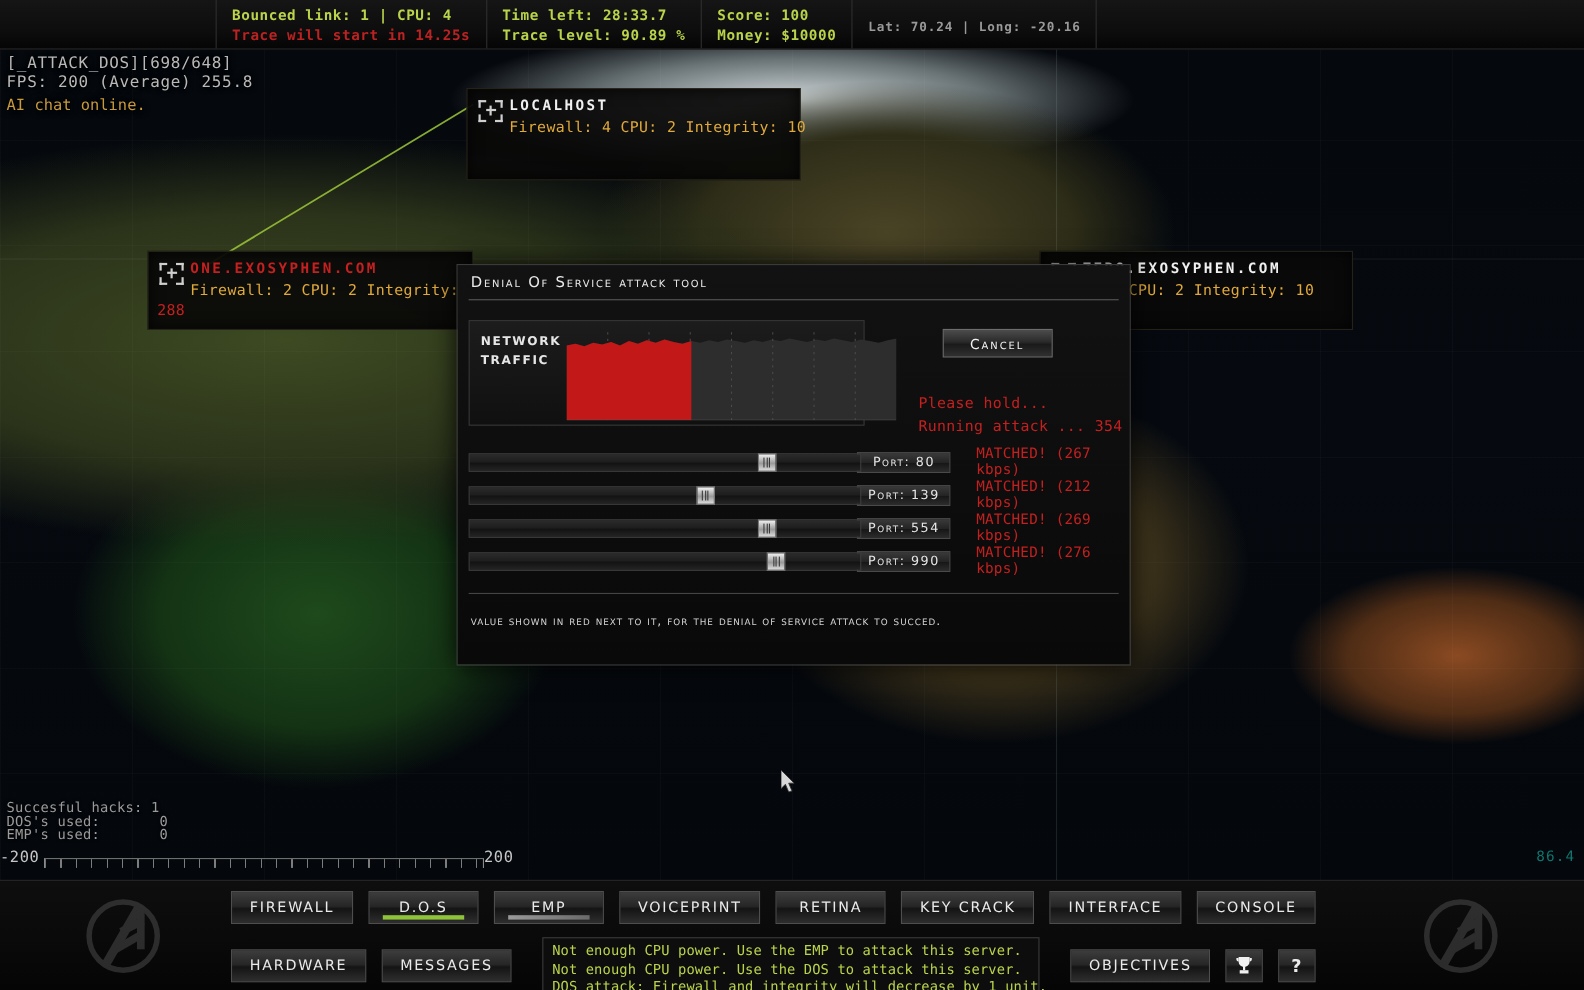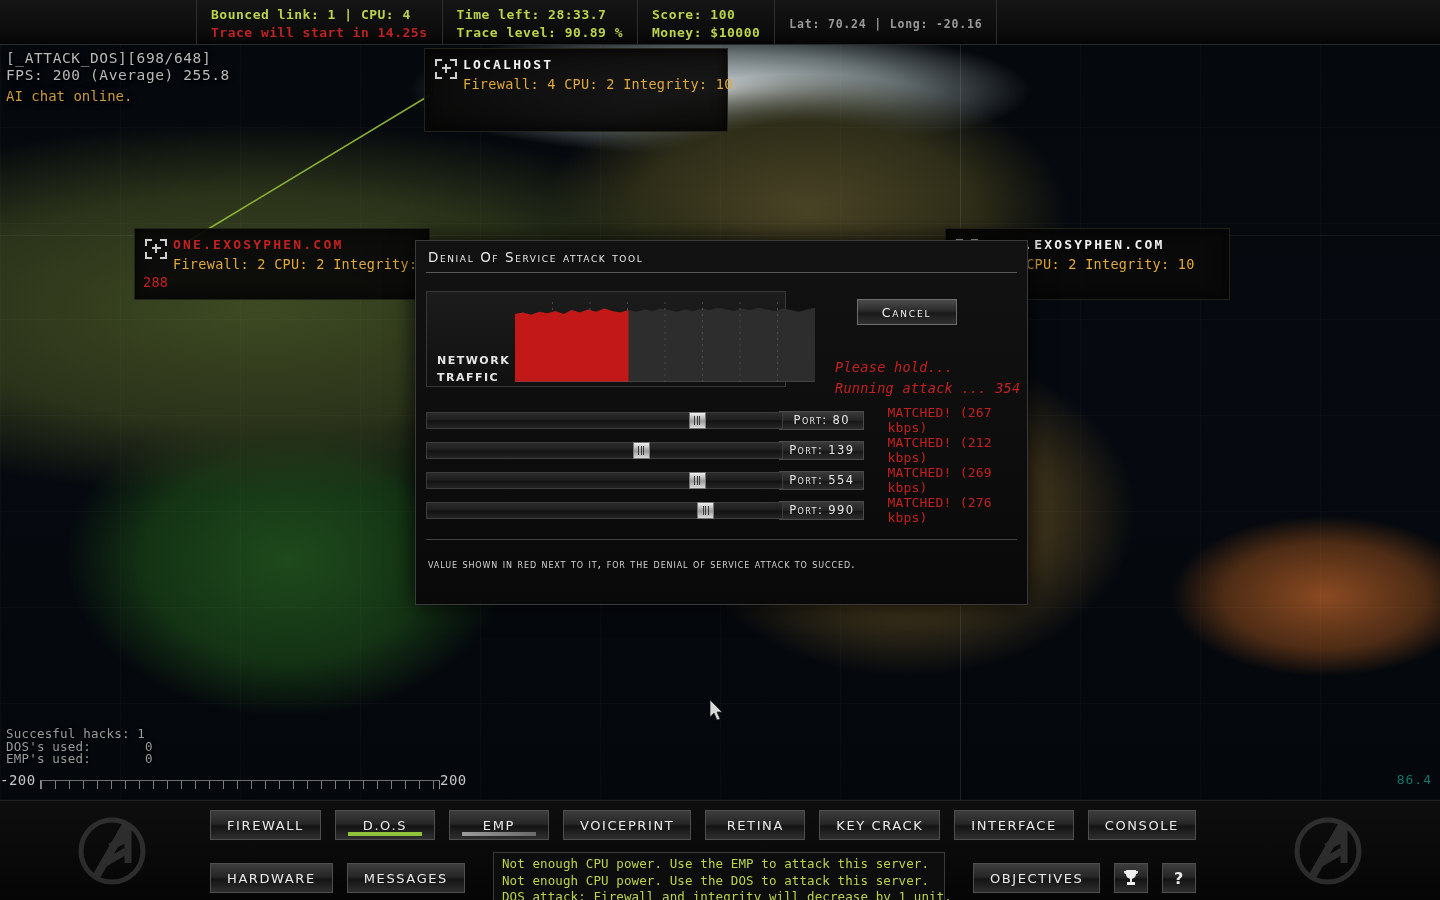--- a/index.html
+++ b/index.html
@@ -77,21 +77,21 @@
   .r-bl-h{left:2px;bottom:2px;width:7px;height:2px}  .r-bl-v{left:2px;bottom:2px;width:2px;height:7px}
   .r-br-h{right:2px;bottom:2px;width:7px;height:2px} .r-br-v{right:2px;bottom:2px;width:2px;height:7px}
   .r-cx{left:9px;top:12px;width:9px;height:2px} .r-cy{left:12px;top:9px;width:2px;height:9px}
   .node .ntext { padding-left:4px; }
   .node .ntitle { font-size:13px; font-weight:bold; letter-spacing:2.2px; line-height:15px; }
   .node .nstats { font-size:13.5px; color:#e0a93a; letter-spacing:0.3px; margin-top:4px; white-space:nowrap; }
   .node .nextra { font-size:13.5px; color:#c42020; margin:2px 0 0 8px; letter-spacing:0.3px; }
   .title-white { color:#f0f0f0; }
   .title-red { color:#c42020; }
 
-  #node-localhost { left:424px; top:48px; width:304px; height:84px; }
+  #node-localhost { left:424px; top:80px; width:304px; height:84px; }
   #node-one { left:134px; top:228px; width:296px; height:72px; }
   #node-zero { left:945px; top:228px; width:285px; height:72px; }
 
   
   #link-line {
     position:absolute; left:0; top:45px; width:1440px; height:755px;
     z-index:5; pointer-events:none;
   }
 
   
@@ -103,35 +103,35 @@
   }
   #dlg-title {
     color:#e9e9e9; font-size:13.5px; letter-spacing:1.6px; font-variant:small-caps;
     padding:8px 0 7px 12px; font-family:"DejaVu Sans", sans-serif;
   }
   #dlg-rule { height:1px; background:#585858; margin:0 10px 18px 10px; }
 
   #graph-row { display:flex; padding:0 0 0 10px; }
   #graph-box {
     width:360px; height:96px; background:linear-gradient(180deg,#1c1c1c,#101010);
-    border:1px solid #383838; display:flex; align-items:flex-end;
+    border:1px solid #383838; display:flex; align-items:flex-start;
   }
   #graph-labels { padding:10px 0 0 10px; width:88px; flex:0 0 88px; }
   #graph-labels div { font-size:11px; letter-spacing:1.5px; color:#e6e6e6; line-height:17px;
                       font-family:"DejaVu Sans", sans-serif; font-weight:bold;}
   #graph-canvas-wrap { position:relative; margin-top:6px; }
   #cancel-wrap { flex:1; display:flex; justify-content:center; padding-top:8px; }
   #cancel-btn {
     width:100px; height:26px; background:linear-gradient(180deg,#4c4c4c 0%,#2a2a2a 45%,#1a1a1a 55%,#303030 100%);
     border:1px solid #6d6d6d; color:#f2f2f2; font-size:12.5px; letter-spacing:1.8px;
     font-variant:small-caps; font-family:"DejaVu Sans", sans-serif;
     display:flex; align-items:center; justify-content:center; cursor:pointer;
   }
   #status-block { position:absolute; left:835px; top:357px; z-index:21; }
-  #status-block div { font-size:13.5px; color:#c42020; letter-spacing:0.3px; line-height:21px;font-style:italic; }
+  #status-block div { font-size:13.5px; color:#c42020; letter-spacing:0.3px; line-height:21px; }
 
   
   #ports { padding:14px 10px 0 10px; margin-top:4px; }
   .port-row { display:flex; align-items:center; height:30px; }
   .slider {
     position:relative; width:420px; height:17px;
     background:linear-gradient(180deg,#2b2b2b 0%,#1d1d1d 48%,#121212 52%,#242424 100%);
     border:1px solid #3c3c3c;
   }
   .knob {

